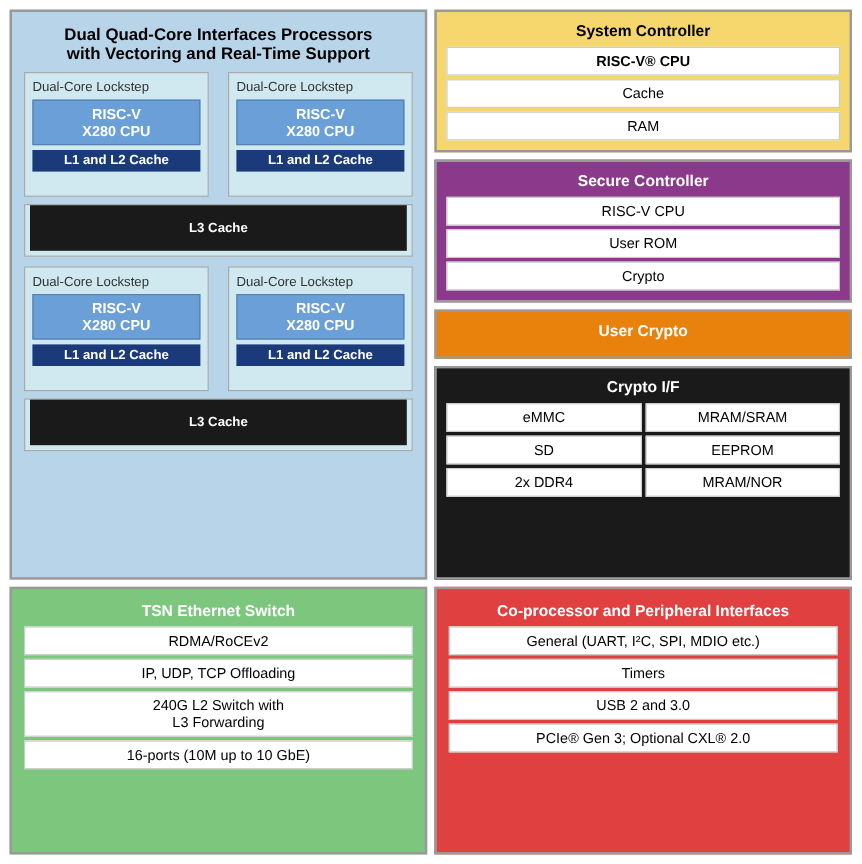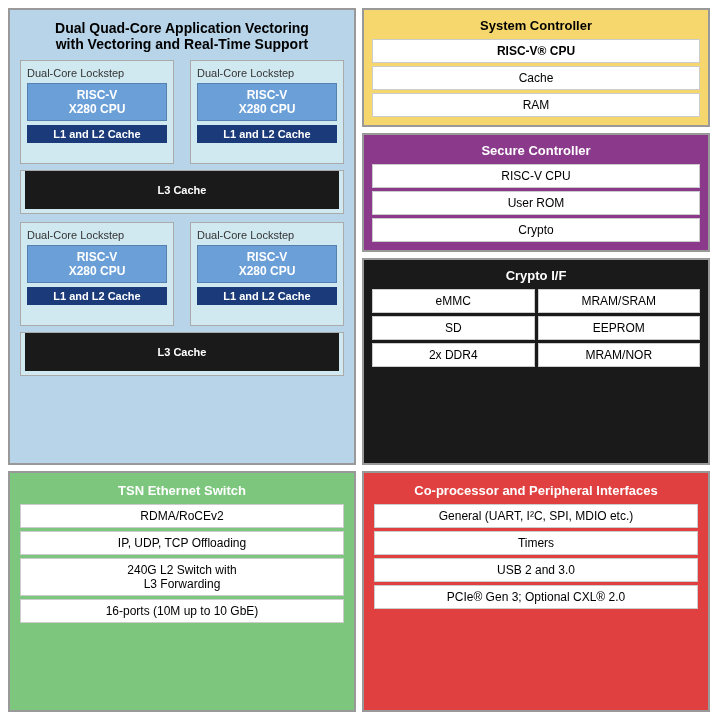--- a/index.html
+++ b/index.html
@@ -172,21 +172,21 @@
     }
     .coprocessor-section .section-title { color: #fff; font-size: 13px; }
   </style>
 </head>
 <body>
 
 <div class="main-container">
 
   <div class="quad-core-section">
     <div class="quad-core-title">
-      <span>Dual Quad-Core Application Vectoring</span><br>
+      <span>Dual Quad-Core Interfaces Processors</span><br>
       <span>with Vectoring and Real-Time Support</span>
     </div>
 
     <div class="dual-core-row">
       <div class="dual-core-block">
         <div class="dual-core-label">Dual-Core Lockstep</div>
         <div class="cpu-box">RISC-V<br>X280 CPU</div>
         <div class="cache-l1l2">L1 and L2 Cache</div>
       </div>
       <div class="dual-core-block">
@@ -225,20 +225,23 @@
       <div class="white-box">RAM</div>
     </div>
 
     <div class="secure-controller">
       <div class="section-title">Secure Controller</div>
       <div class="white-box">RISC-V CPU</div>
       <div class="white-box">User ROM</div>
       <div class="white-box">Crypto</div>
     </div>
 
+    <div class="user-crypto">
+      <div class="section-title">User Crypto</div>
+    </div>
 
     <div class="memory-if">
       <div class="section-title">Crypto I/F</div>
       <div class="memory-grid">
         <div class="memory-cell">eMMC</div>
         <div class="memory-cell">MRAM/SRAM</div>
         <div class="memory-cell">SD</div>
         <div class="memory-cell">EEPROM</div>
         <div class="memory-cell">2x DDR4</div>
         <div class="memory-cell">MRAM/NOR</div>

